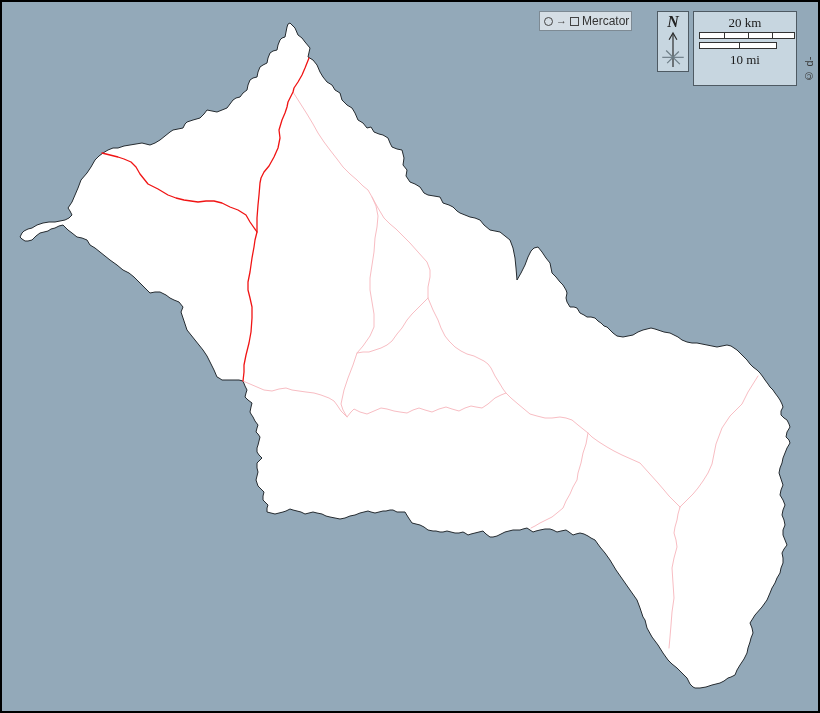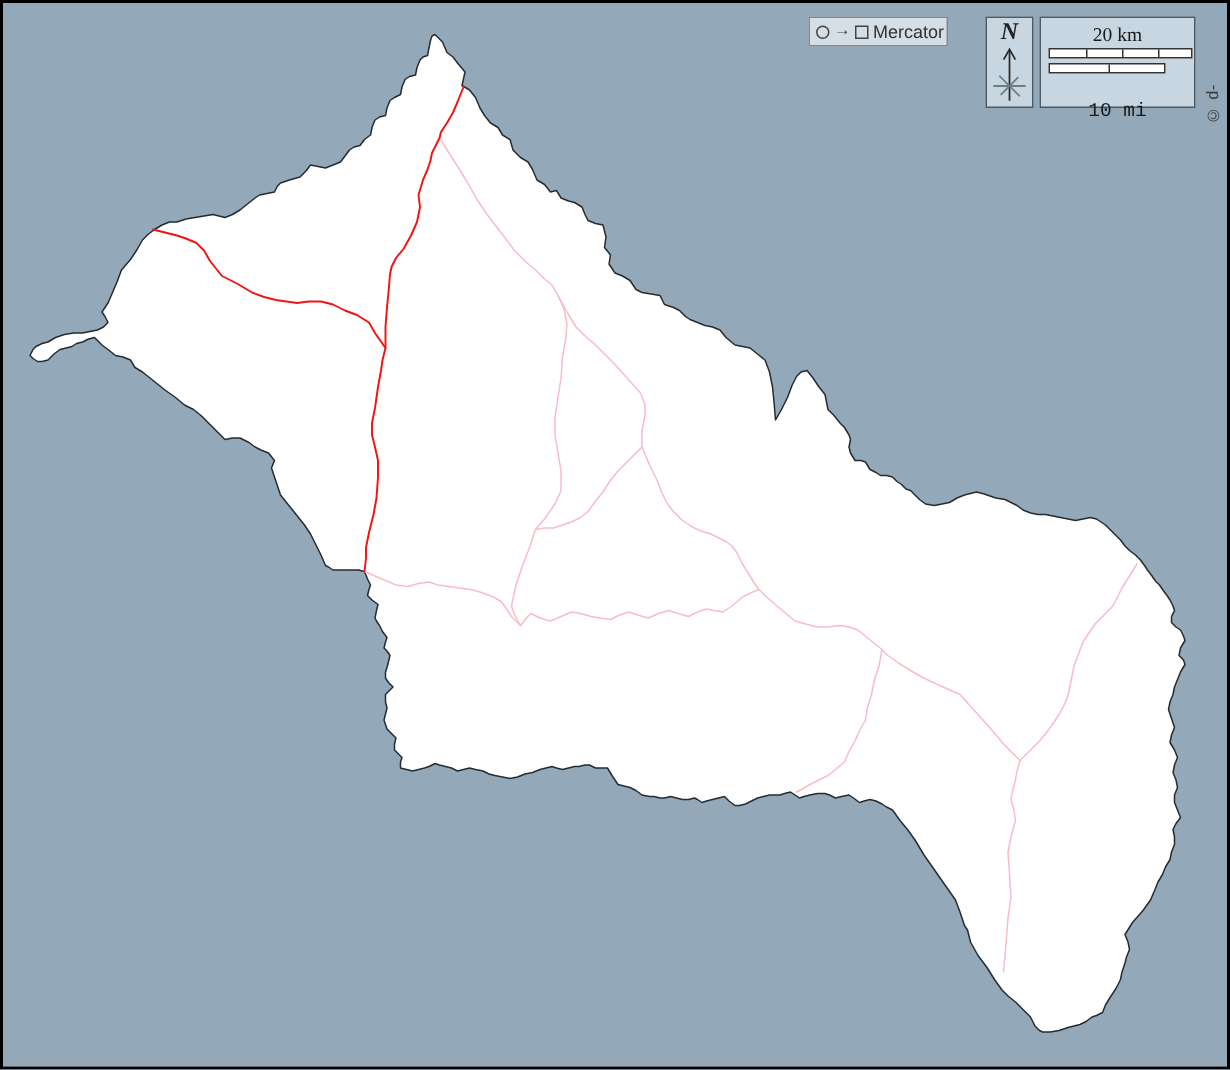--- a/index.html
+++ b/index.html
@@ -30,29 +30,29 @@
   .proj-arrow{color:#444;font-size:11px;margin-top:-1px;}
   .north-box{
     left:655px;top:9px;width:32px;height:61px;
     display:flex;flex-direction:column;align-items:center;
   }
   .north-label{
     font-family:"Liberation Serif",serif;font-style:italic;font-weight:600;
     font-size:16px;color:#222;margin-top:2px;line-height:1;
   }
   .scale-box{
-    left:691px;top:9px;width:104px;height:61px;
+    left:691px;top:9px;width:104px;height:75px;
     color:#1a1a1a;
   }
   .scale-text{
     font-family:"Liberation Serif",serif;font-size:13px;line-height:1;
     text-align:center;
   }
   .scale-km-text{margin-top:4px;}
-  .scale-mi-text{margin-top:18px;font-family:Liberation Mono, monospace;}
+  .scale-mi-text{margin-top:4px;}
   .bar{
     position:relative;height:7px;background:#fff;border:1px solid #333;
     box-sizing:border-box;margin-top:3px;margin-left:5px;
   }
   .bar-km{width:96px;}
   .bar-mi{width:78px;}
   .tick{position:absolute;top:0;bottom:0;width:1px;background:#333;}
   .copyright{
     position:absolute;left:799px;top:8px;height:72px;width:16px;
     writing-mode:vertical-rl;transform:rotate(180deg);

